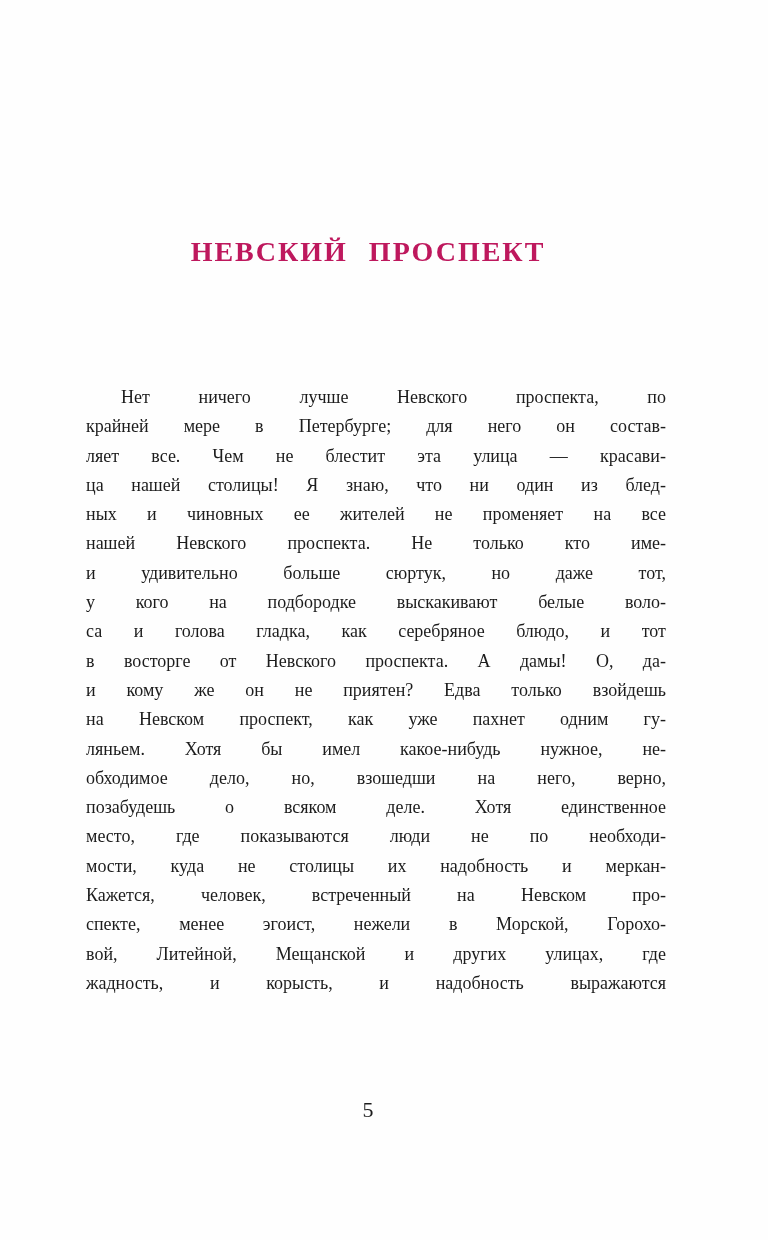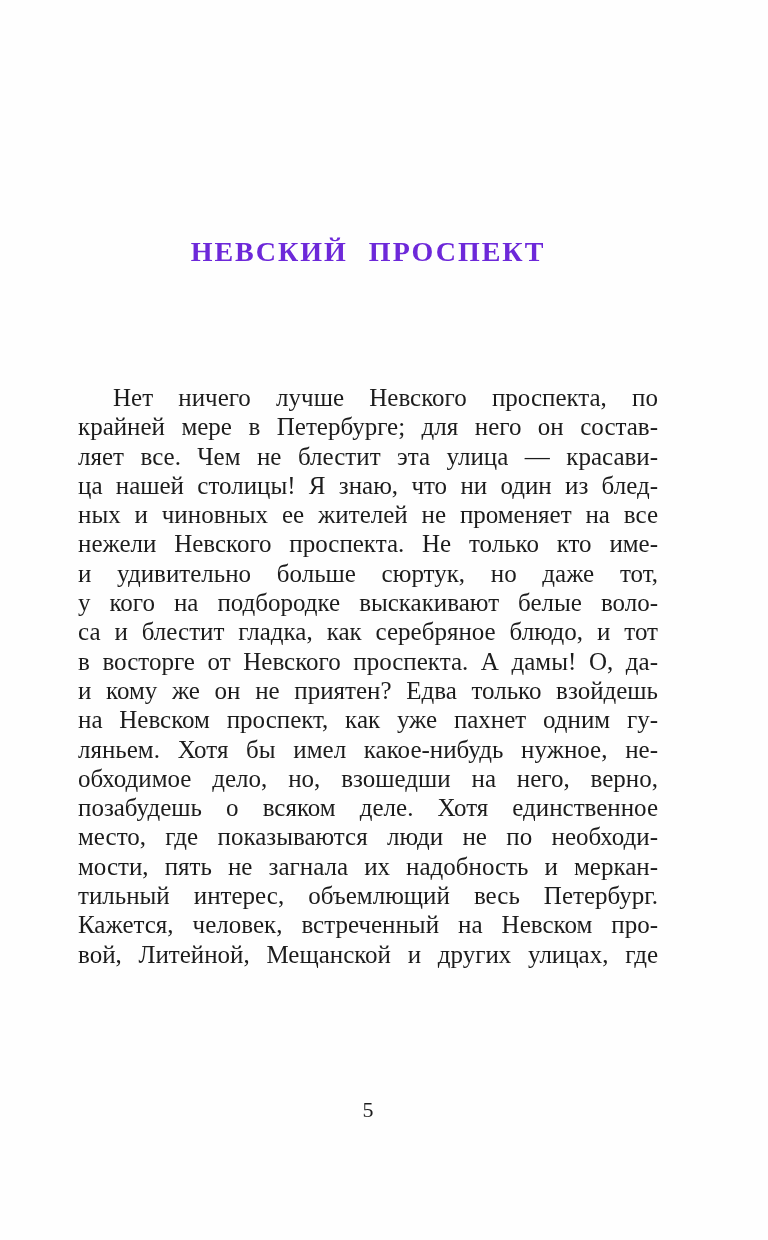--- a/index.html
+++ b/index.html
@@ -26,29 +26,29 @@
   .chapter-title {
     position: absolute;
     top: 236px;
     left: 0;
     width: 100%;
     text-align: center;
     font-size: 28px;
     font-weight: bold;
     letter-spacing: 2px;
     word-spacing: 12px;
-    color: #6d28d9;
+    color: #be185d;
     white-space: nowrap;
   }
   .body-text {
     position: absolute;
     top: 383px;
-    left: 0;
+    left: 8px;
     width: 100%;
-    font-size: 25px;
+    font-size: 18px;
   }
   .line {
     width: 100%;
     height: 29.3px;
     line-height: 29.3px;
     text-align: justify;
     text-align-last: justify;
     text-justify: inter-word;
     white-space: normal;
     overflow: visible;
@@ -73,33 +73,34 @@
   <div class="content">
 
     <div class="chapter-title">НЕВСКИЙ ПРОСПЕКТ</div>
 
     <div class="body-text">
       <div class="line indent">Нет ничего лучше Невского проспекта, по</div>
       <div class="line">крайней мере в Петербурге; для него он состав-</div>
       <div class="line">ляет все. Чем не блестит эта улица — красави-</div>
       <div class="line">ца нашей столицы! Я знаю, что ни один из блед-</div>
       <div class="line">ных и чиновных ее жителей не променяет на все</div>
-      <div class="line">нежели Невского проспекта. Не только кто име-</div>
+      <div class="line">нашей Невского проспекта. Не только кто име-</div>
       <div class="line">и удивительно больше сюртук, но даже тот,</div>
       <div class="line">у кого на подбородке выскакивают белые воло-</div>
-      <div class="line">са и блестит гладка, как серебряное блюдо, и тот</div>
+      <div class="line">са и голова гладка, как серебряное блюдо, и тот</div>
       <div class="line">в восторге от Невского проспекта. А дамы! О, да-</div>
       <div class="line">и кому же он не приятен? Едва только взойдешь</div>
       <div class="line">на Невском проспект, как уже пахнет одним гу-</div>
       <div class="line">ляньем. Хотя бы имел какое-нибудь нужное, не-</div>
       <div class="line">обходимое дело, но, взошедши на него, верно,</div>
       <div class="line">позабудешь о всяком деле. Хотя единственное</div>
       <div class="line">место, где показываются люди не по необходи-</div>
-      <div class="line">мости, пять не загнала их надобность и меркан-</div>
-      <div class="line">тильный интерес, объемлющий весь Петербург.</div>
+      <div class="line">мости, куда не столицы их надобность и меркан-</div>
       <div class="line">Кажется, человек, встреченный на Невском про-</div>
+      <div class="line">спекте, менее эгоист, нежели в Морской, Горохо-</div>
       <div class="line">вой, Литейной, Мещанской и других улицах, где</div>
+      <div class="line">жадность, и корысть, и надобность выражаются</div>
     </div>
 
     <div class="page-number">5</div>
 
   </div>
 </div>
 
 </body></html>

